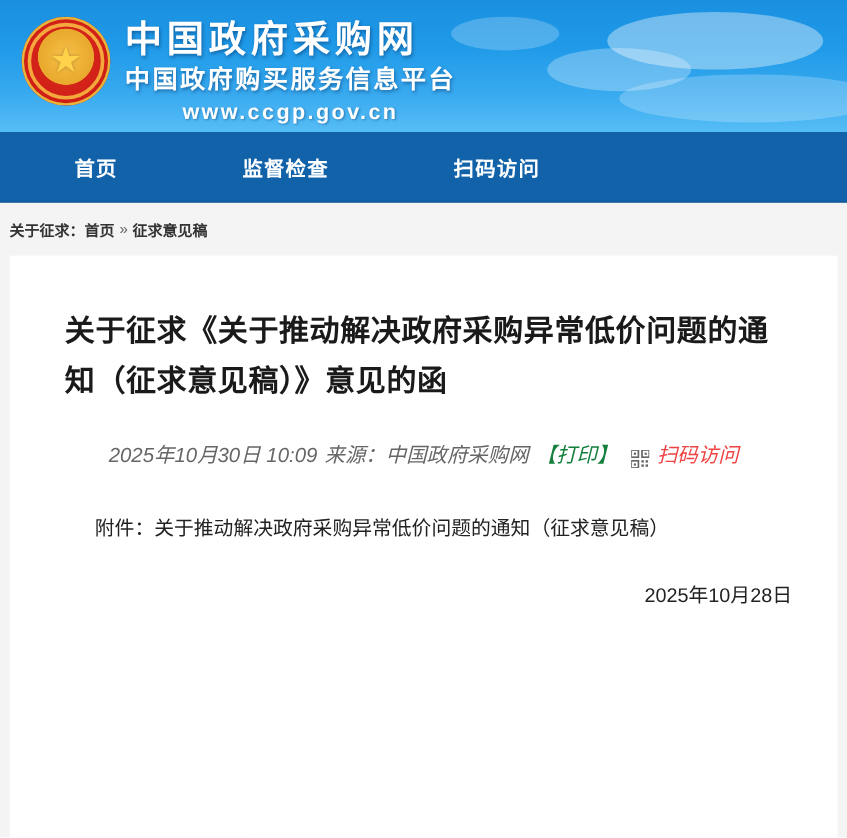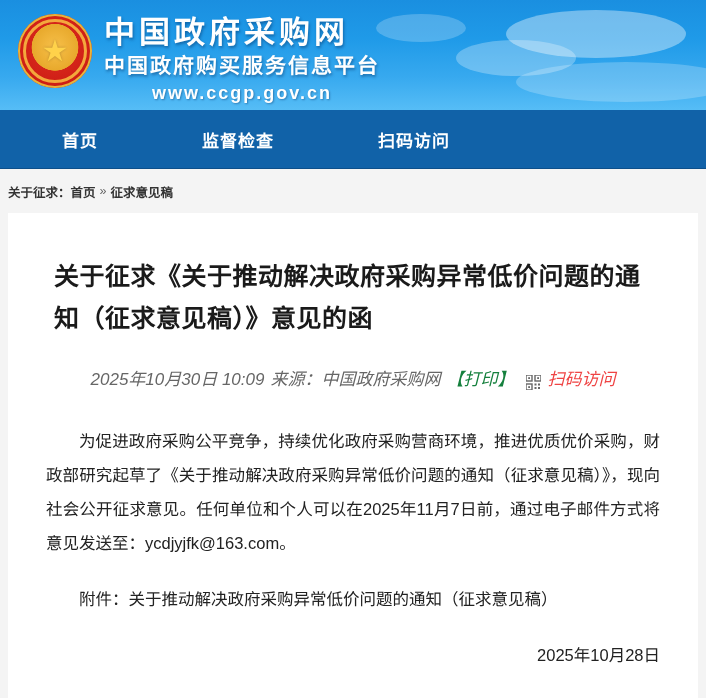--- a/index.html
+++ b/index.html
@@ -243,21 +243,20 @@
           <rect x="8.5" y="8.5" width="2" height="2" fill="#666"></rect>
           <rect x="12" y="8.5" width="2" height="2" fill="#666"></rect>
           <rect x="8.5" y="12" width="2" height="2" fill="#666"></rect>
           <rect x="12" y="12" width="2" height="2" fill="#666"></rect>
         </svg>
       </span>
       <span class="qr-label">扫码访问</span>
     </div>
 
     <div class="body-text">
-      <p>为促进政府采购公平竞争，持续优化政府采购营商环境，推进优质优价采购，财政部研究起草了《关于推动解决政府采购异常低价问题的通知（征求意见稿）》，现向社会公开征求意见。任何单位和个人可以在2025年11月7日前，通过电子邮件方式将意见发送至：ycdjyjfk@163.com。</p>
       <p class="attachment">附件：关于推动解决政府采购异常低价问题的通知（征求意见稿）</p>
       <div class="sign">
         <div class="date">2025年10月28日</div>
       </div>
     </div>
   </div>
 
 </div>
 
 </body></html>

